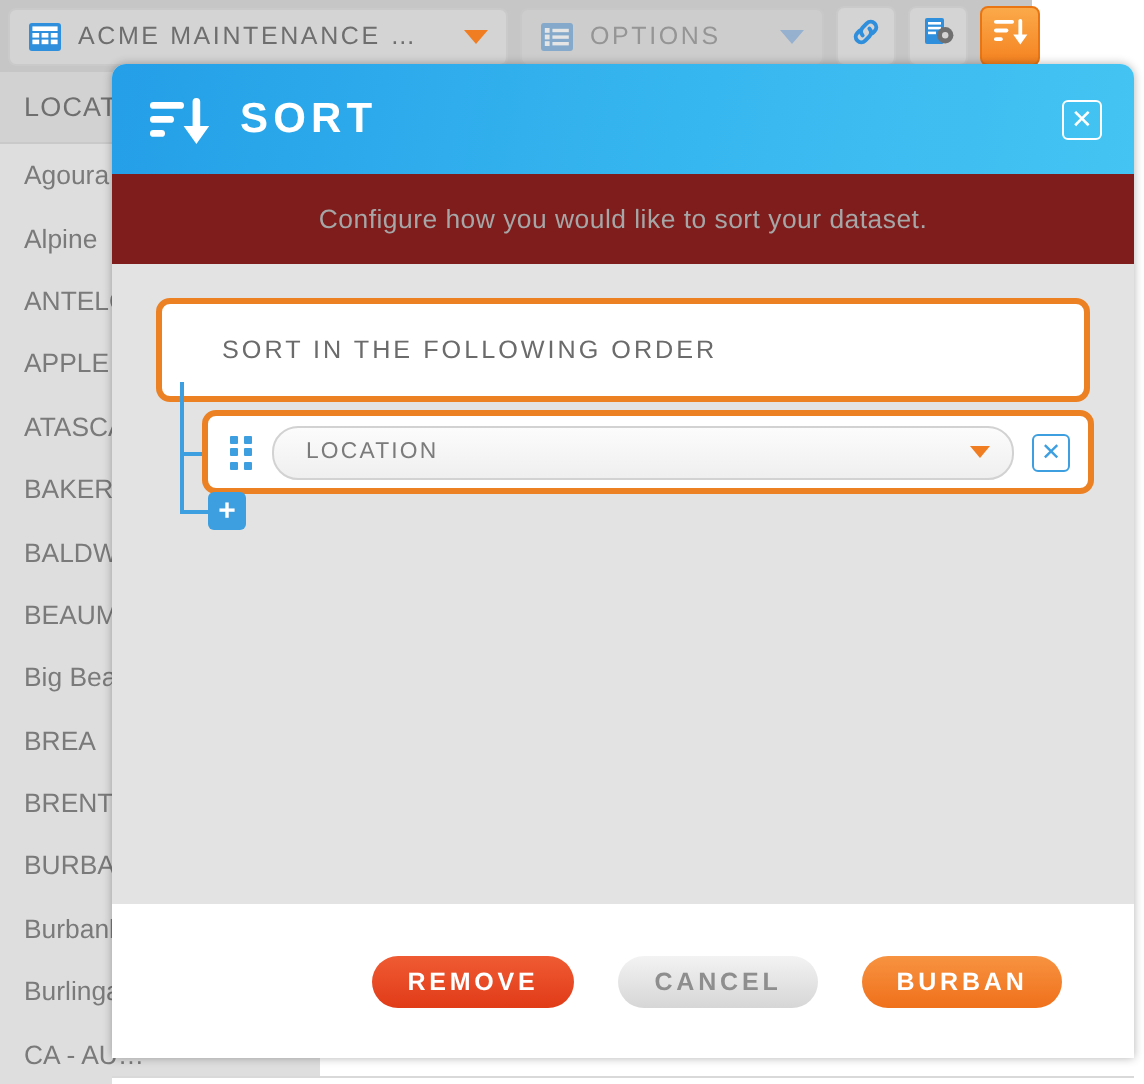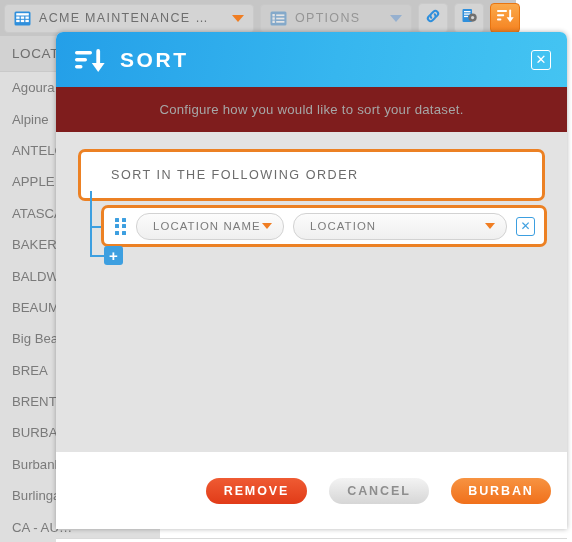--- a/index.html
+++ b/index.html
@@ -136,21 +136,21 @@
   }
   .add-btn {
     position: absolute; left: 48px; top: 114px; width: 19px; height: 19px;
     background: #3d9fe0; border-radius: 3px; color: #ffffff;
     display: flex; align-items: center; justify-content: center;
     font-size: 15px; line-height: 1; font-weight: bold;
   }
 
   .modal-footer {
     height: 77px; background: #ffffff; display: flex; align-items: center;
-    justify-content: flex-end; gap: 22px; padding: 0 16px 0 0;
+    justify-content: flex-end; gap: 22px; padding: 0 36px 0 0;
     border-top: 1px solid #ffffff;
   }
   .btn {
     height: 26px; min-width: 100px; border-radius: 13px; border: none;
     color: #ffffff; font-size: 12.5px; letter-spacing: 1.9px; font-weight: bold;
     display: flex; align-items: center; justify-content: center;
   }
   .btn.remove { background: linear-gradient(#ef5b33, #e13b18); min-width: 101px; }
   .btn.cancel { background: linear-gradient(#f3f3f3, #d6d6d6); color: #8e8e8e; min-width: 100px; }
   .btn.apply  { background: linear-gradient(#f79341, #f0701b); min-width: 100px; }
@@ -295,24 +295,20 @@
 
       <div class="rule-row">
         <span class="drag-handle">
           <i></i>
             <i></i>
             <i></i>
             <i></i>
             <i></i>
             <i></i>
         </span>
-        <div class="dd col">
-          <span class="dd-label">LOCATION NAME</span>
-          <span class="tri-down"></span>
-        </div>
         <div class="dd dir">
           <span class="dd-label">LOCATION</span>
           <span class="tri-down"></span>
         </div>
         <span class="row-remove">✕</span>
       </div>
 
       <div class="add-btn">+</div>
     </div>
 

